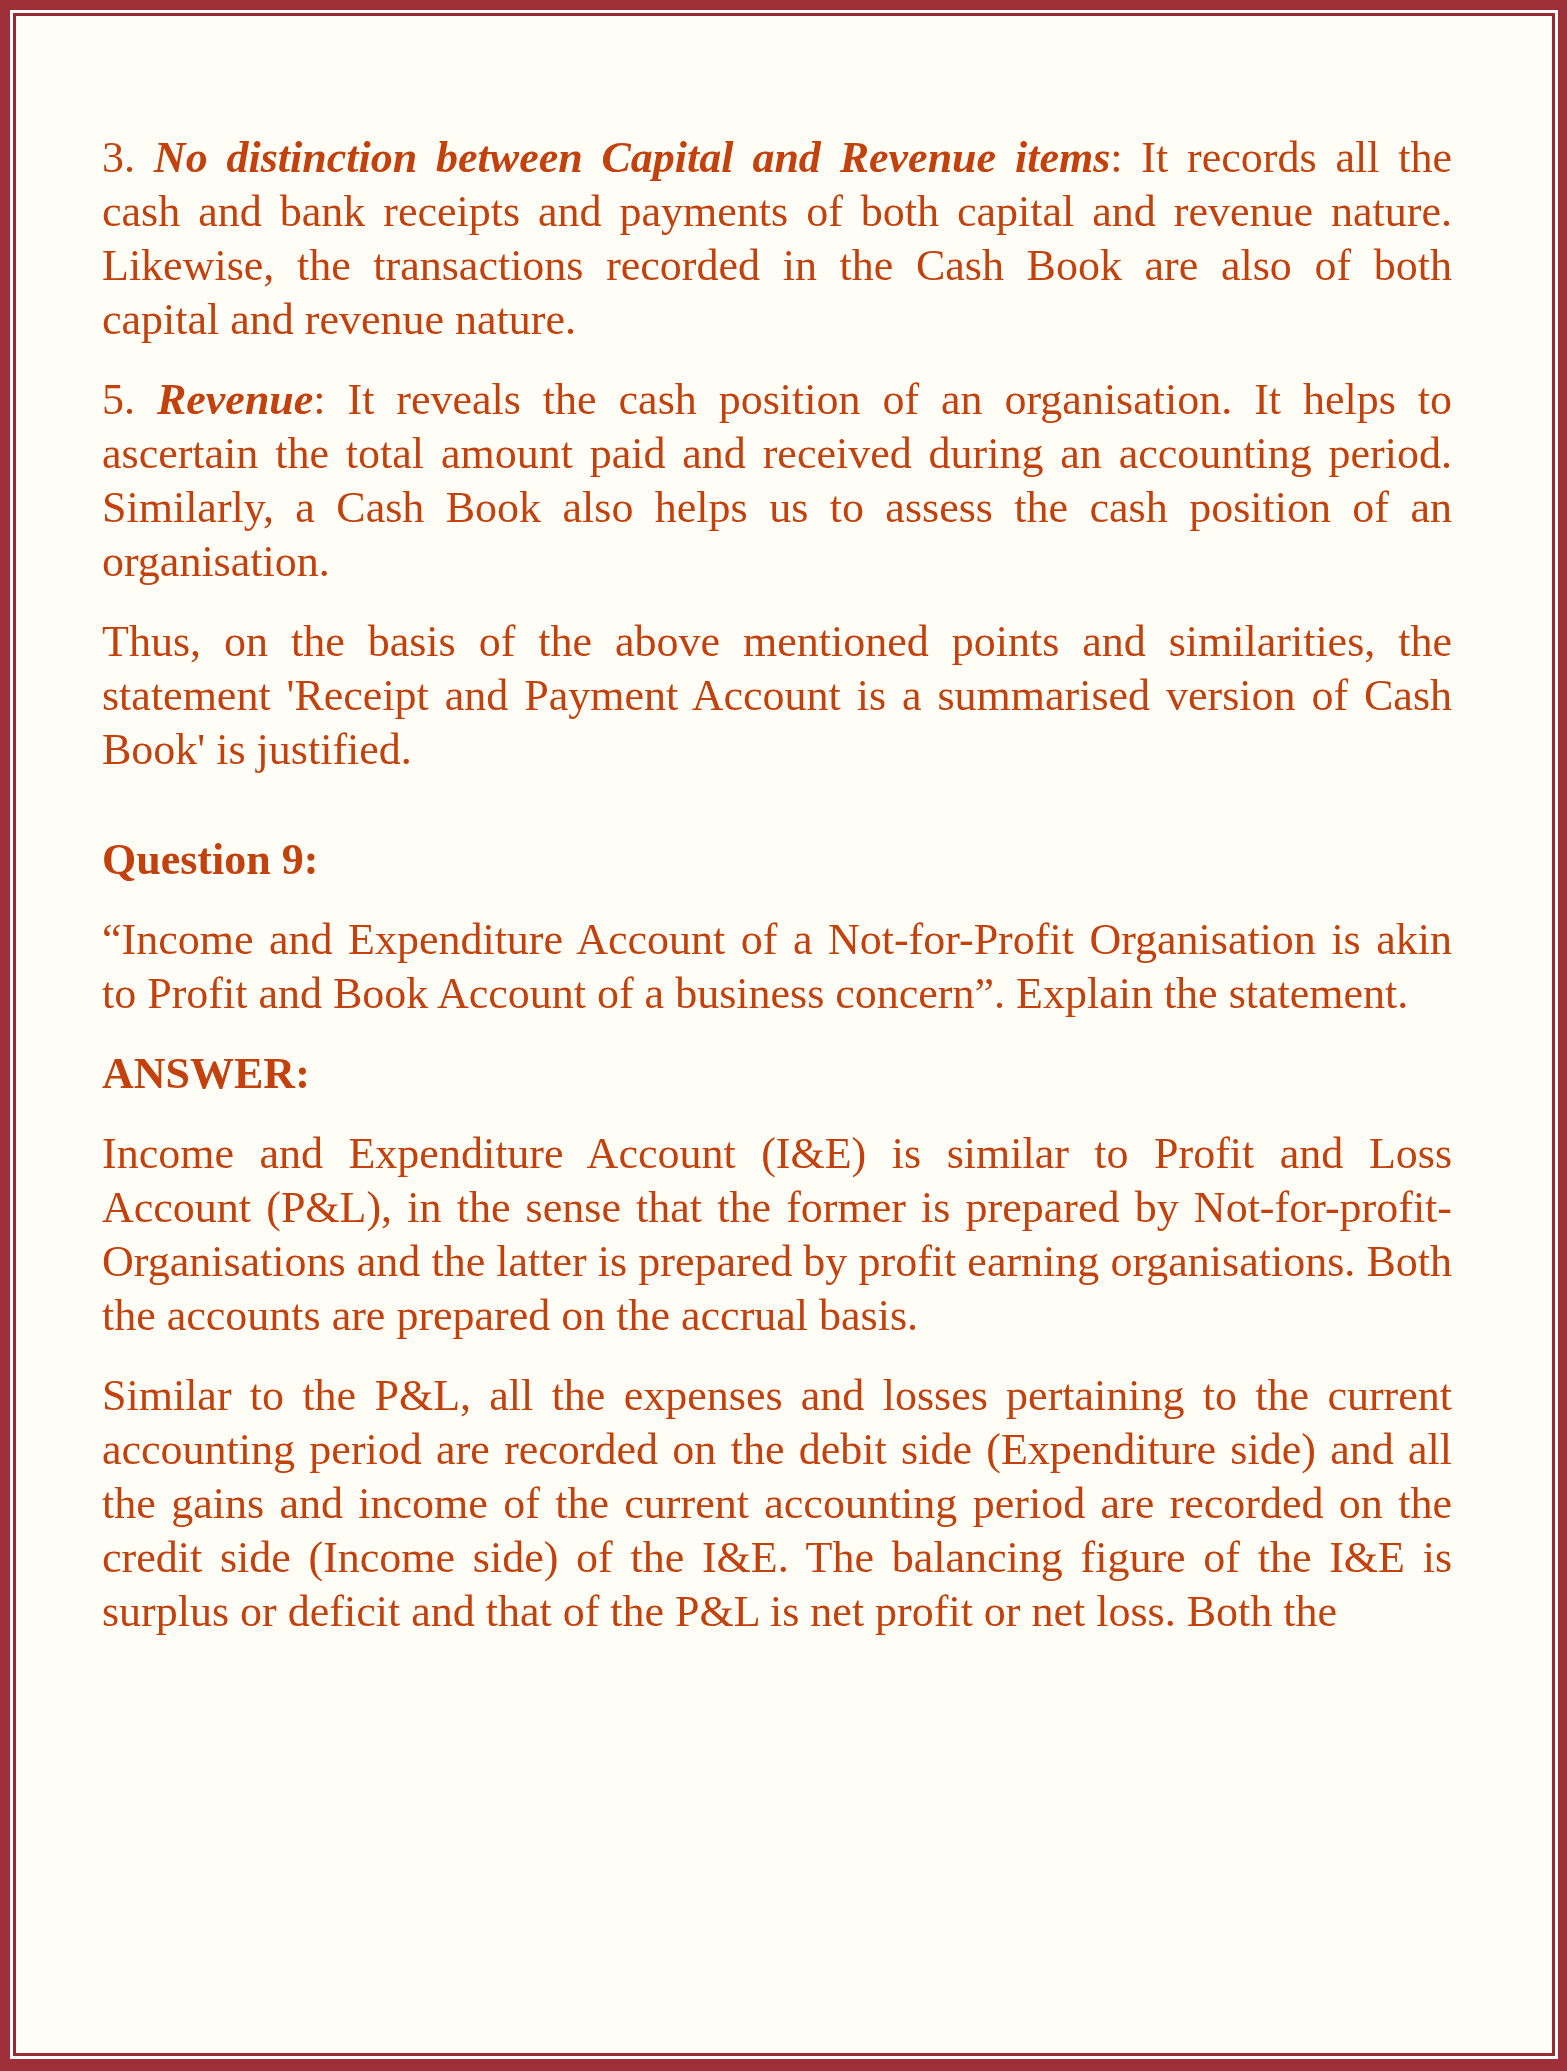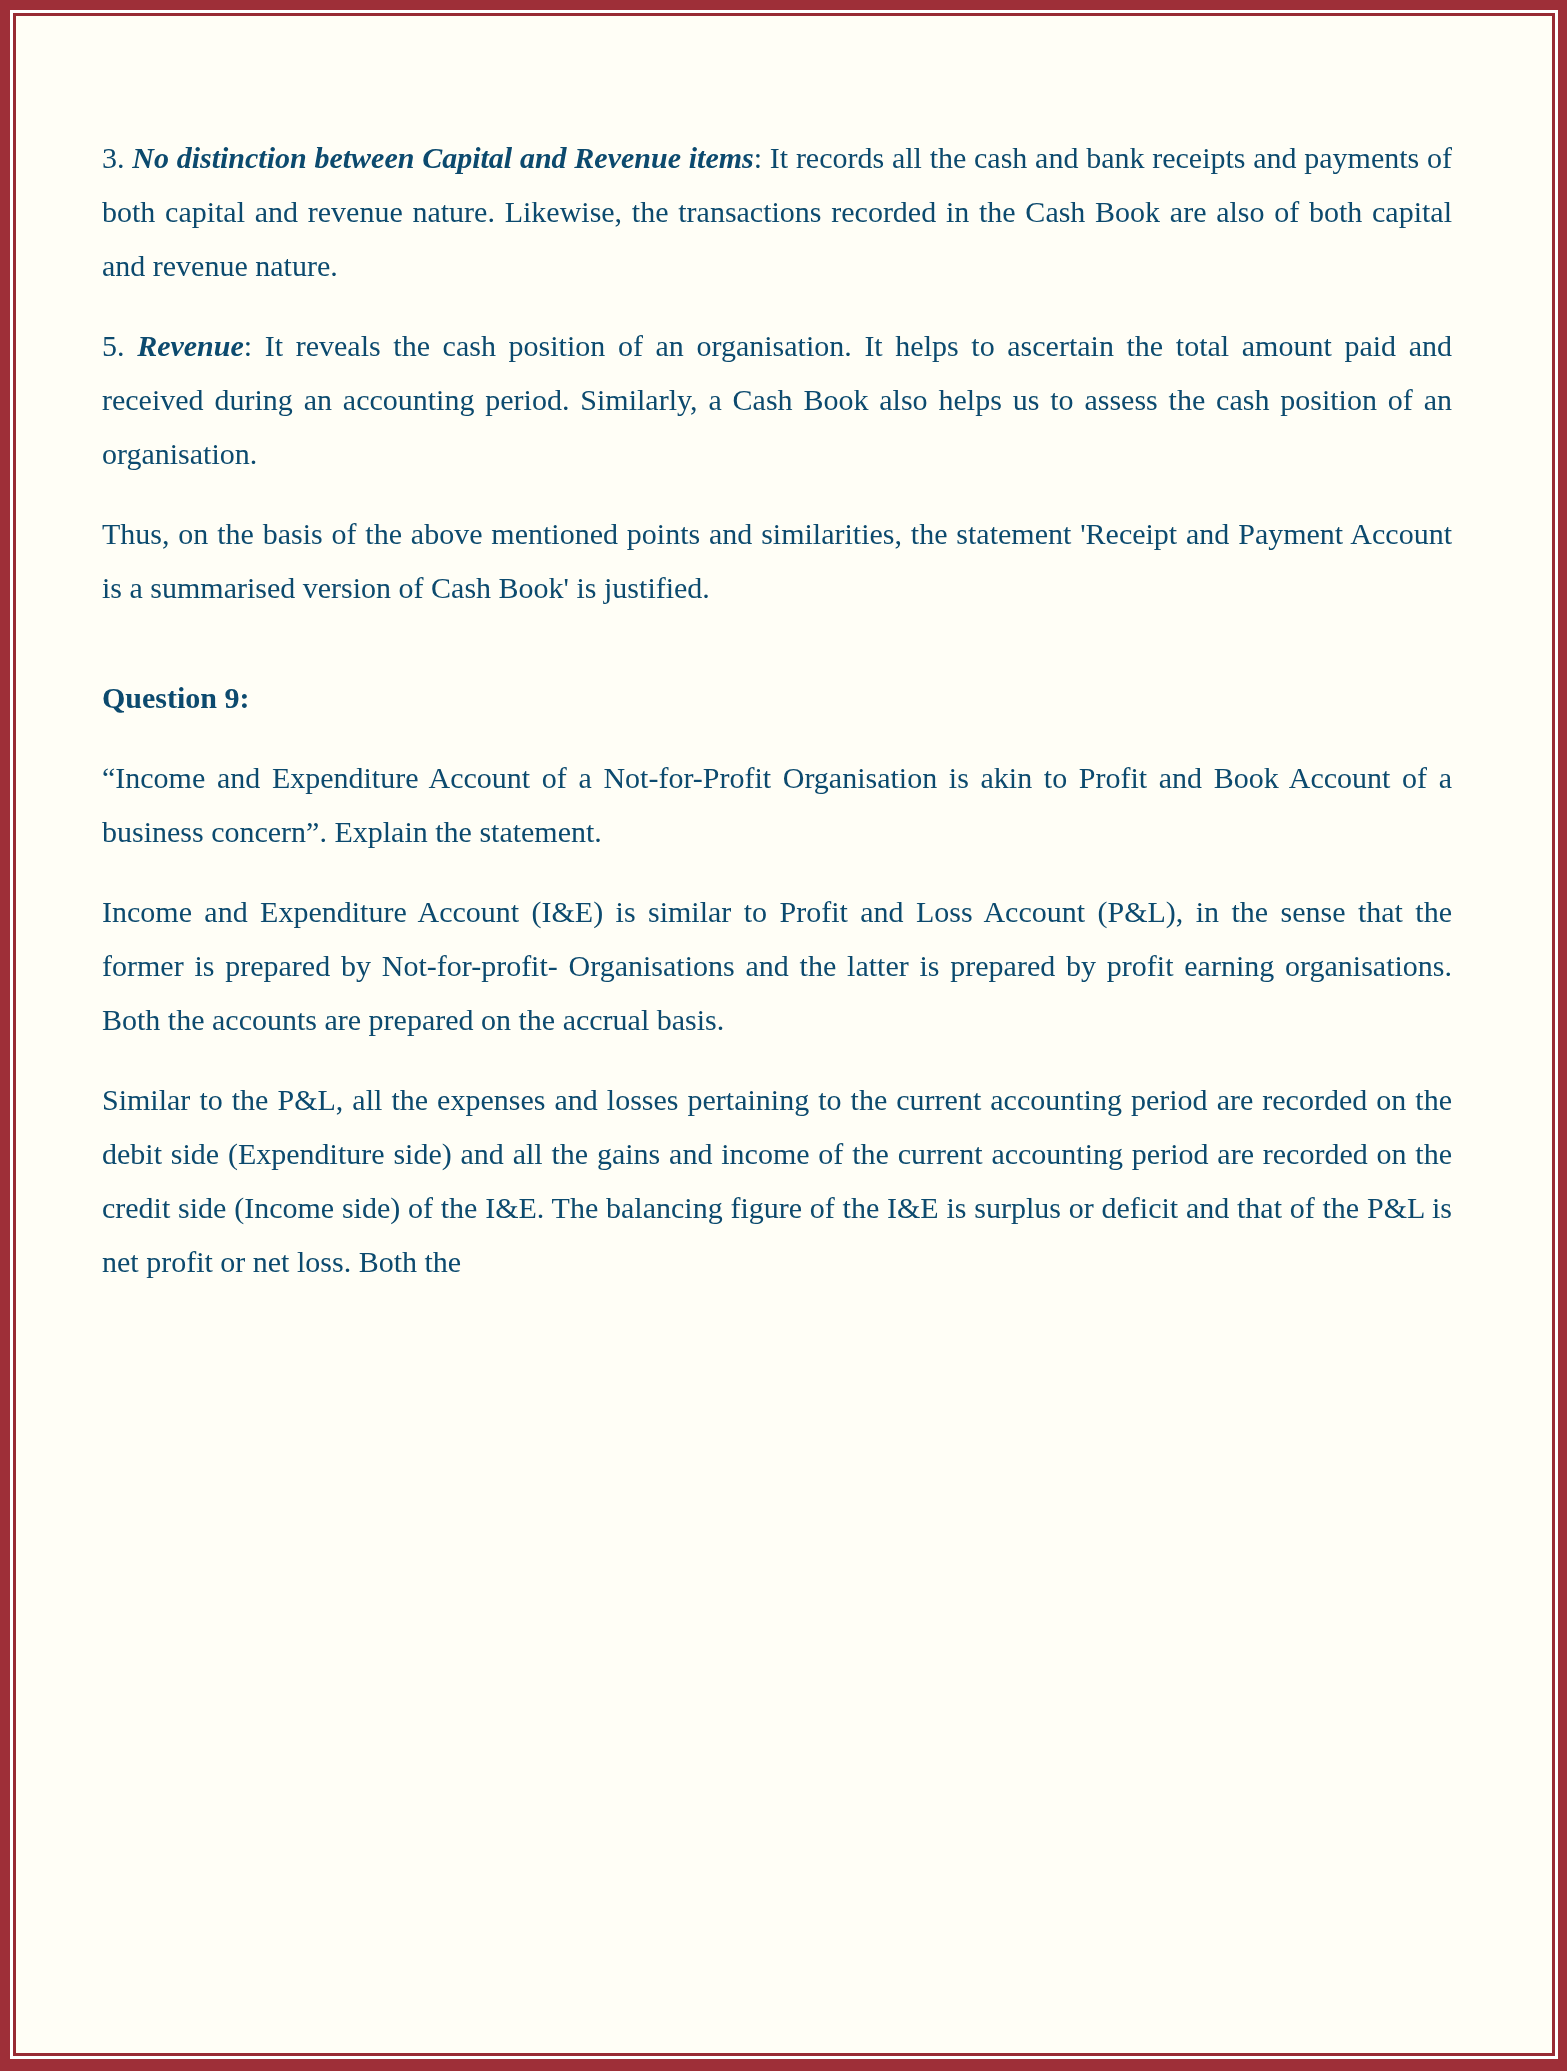--- a/index.html
+++ b/index.html
@@ -23,23 +23,23 @@
   }
   .inner {
     width: 100%;
     height: 100%;
     border: 3px solid #982b34;
     background: #fffef6;
     padding: 115px 100px 0 86px;
     overflow: hidden;
   }
   .body-text {
-    font-size: 30px;
+    font-size: 44px;
     line-height: 54px;
-    color: #0c4a6e;
+    color: #c2410c;
     text-align: justify;
     margin-bottom: 26px;
   }
   .bi {
     font-weight: 700;
     font-style: italic;
   }
   .heading {
     font-weight: 700;
     text-align: left;
@@ -59,20 +59,21 @@
 
 
       <p class="body-text"><span>5. </span><span class="bi">Revenue</span><span>: It reveals the cash position of an organisation. It helps to ascertain the total amount paid and received during an accounting period. Similarly, a Cash Book also helps us to assess the cash position of an organisation.</span></p>
 
       <p class="body-text">Thus, on the basis of the above mentioned points and similarities, the statement 'Receipt and Payment Account is a summarised version of Cash Book' is justified.</p>
 
       <p class="body-text heading q-heading">Question 9:</p>
 
       <p class="body-text">“Income and Expenditure Account of a Not-for-Profit Organisation is akin to Profit and Book Account of a business concern”. Explain the statement.</p>
 
+      <p class="body-text heading">ANSWER:</p>
 
       <p class="body-text">Income and Expenditure Account (I&amp;E) is similar to Profit and Loss Account (P&amp;L), in the sense that the former is prepared by Not-for-profit- Organisations and the latter is prepared by profit earning organisations. Both the accounts are prepared on the accrual basis.</p>
 
       <p class="body-text">Similar to the P&amp;L, all the expenses and losses pertaining to the current accounting period are recorded on the debit side (Expenditure side) and all the gains and income of the current accounting period are recorded on the credit side (Income side) of the I&amp;E. The balancing figure of the I&amp;E is surplus or deficit and that of the P&amp;L is net profit or net loss. Both the</p>
 
     </div>
   </div>
 </div>
 
 </body></html>

